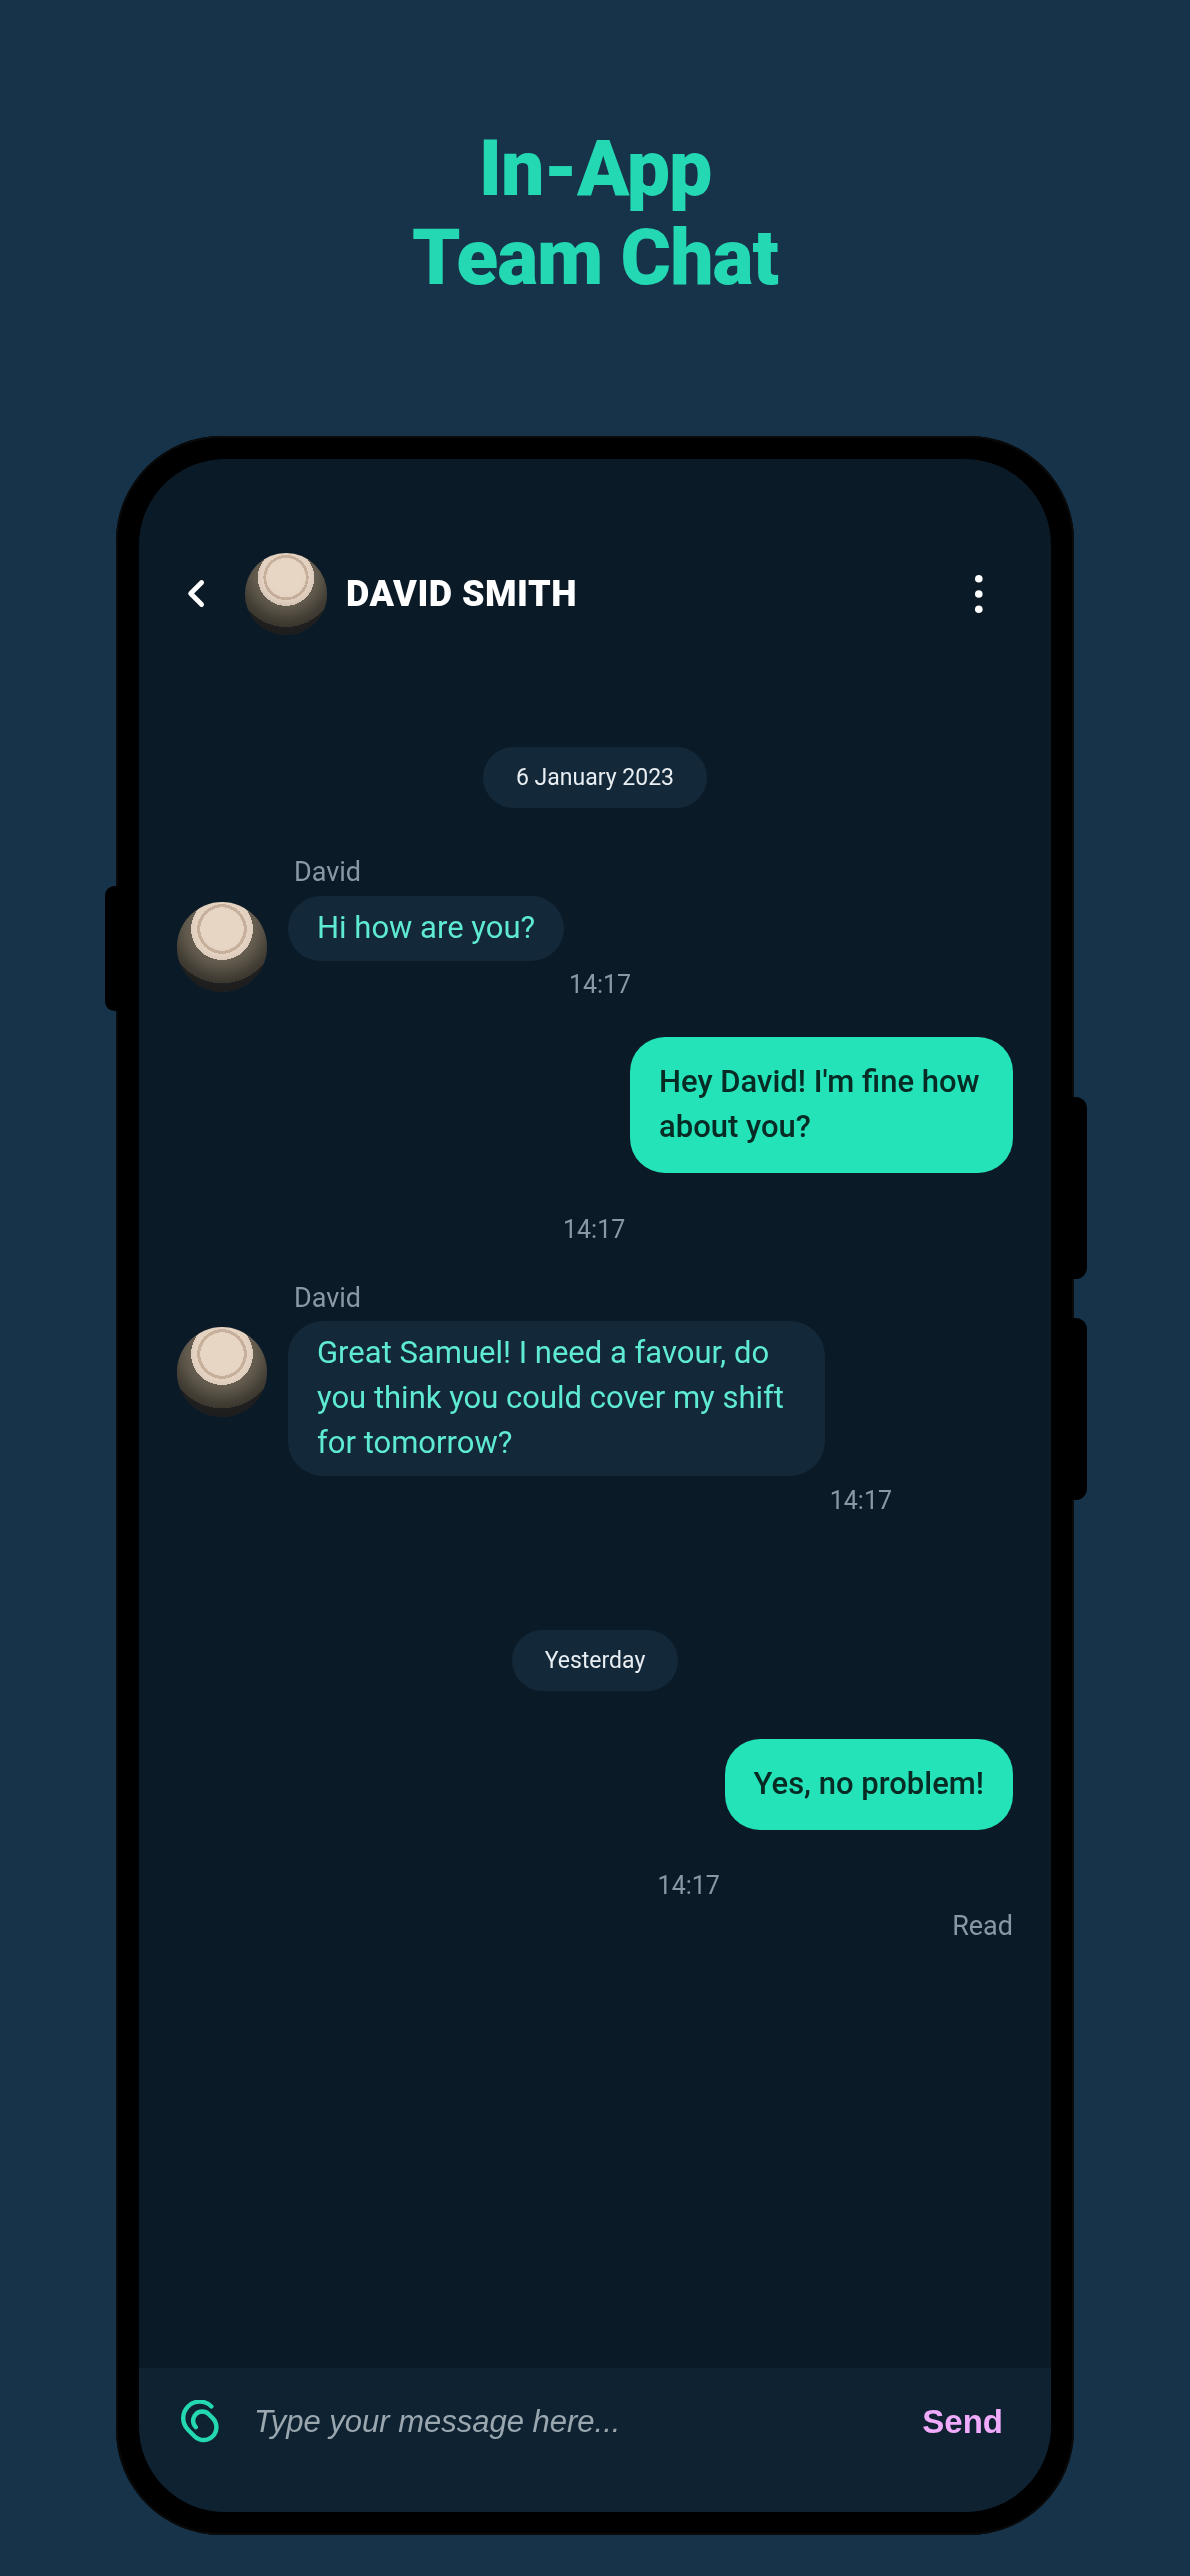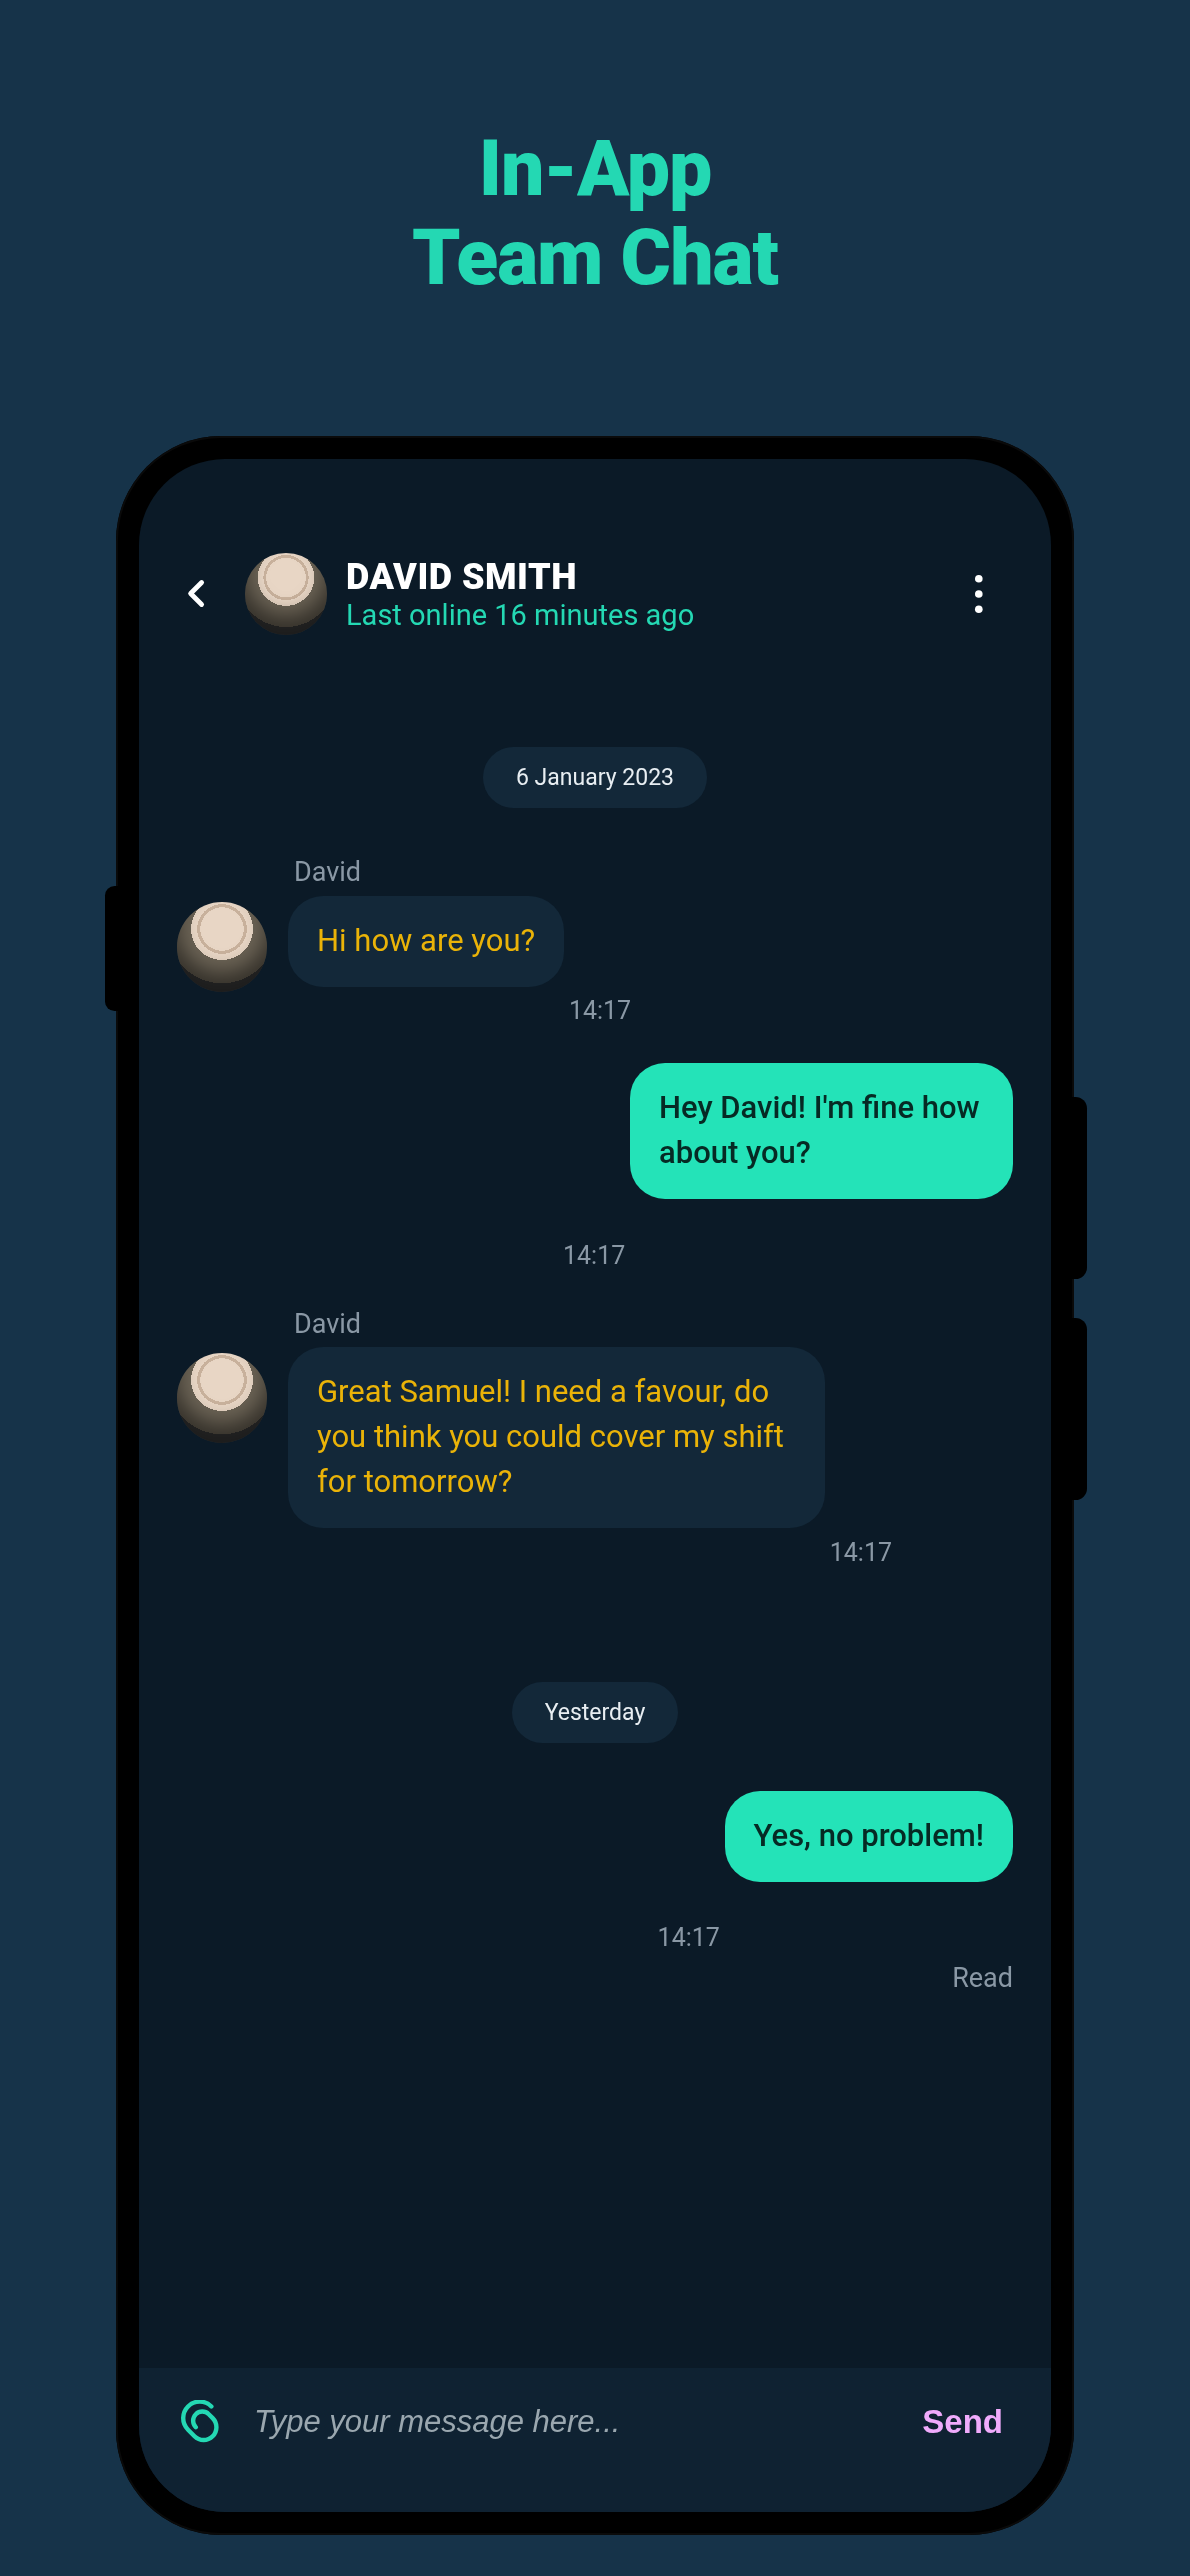--- a/index.html
+++ b/index.html
@@ -168,24 +168,24 @@
     margin-top: 5.8px;
   }
   .bubble-wrap-in {
     display: flex;
     flex-direction: column;
     align-items: flex-start;
     max-width: 537px;
   }
   .bubble-in {
     background: #132839;
-    color: #eab308;
+    color: #5eead4;
     font-size: 31px;
     line-height: 1.45;
-    padding: 23px 29px;
+    padding: 10px 29px;
     border-radius: 35px;
   }
   .ts-in {
     color: #8a98a5;
     font-size: 25px;
     margin-top: 9.6px;
     align-self: flex-end;
     margin-right: -67px;
   }
   .msg-group-out {
@@ -276,21 +276,20 @@
 
       <div class="chat-header">
         <div class="back-btn">
           <svg viewBox="0 0 24 24">
             <path d="M15 4 L7 12 L15 20" stroke="currentColor" stroke-width="3.5" fill="none" stroke-linecap="round" stroke-linejoin="round"></path>
           </svg>
         </div>
         <div class="avatar"></div>
         <div class="header-text">
           <div class="header-name">DAVID SMITH</div>
-          <div class="header-status">Last online 16 minutes ago</div>
         </div>
         <div class="more-btn">
           <svg viewBox="0 0 10 42">
             <circle cx="5" cy="5" r="4" fill="currentColor"></circle>
             <circle cx="5" cy="21" r="4" fill="currentColor"></circle>
             <circle cx="5" cy="37" r="4" fill="currentColor"></circle>
           </svg>
         </div>
       </div>
 

